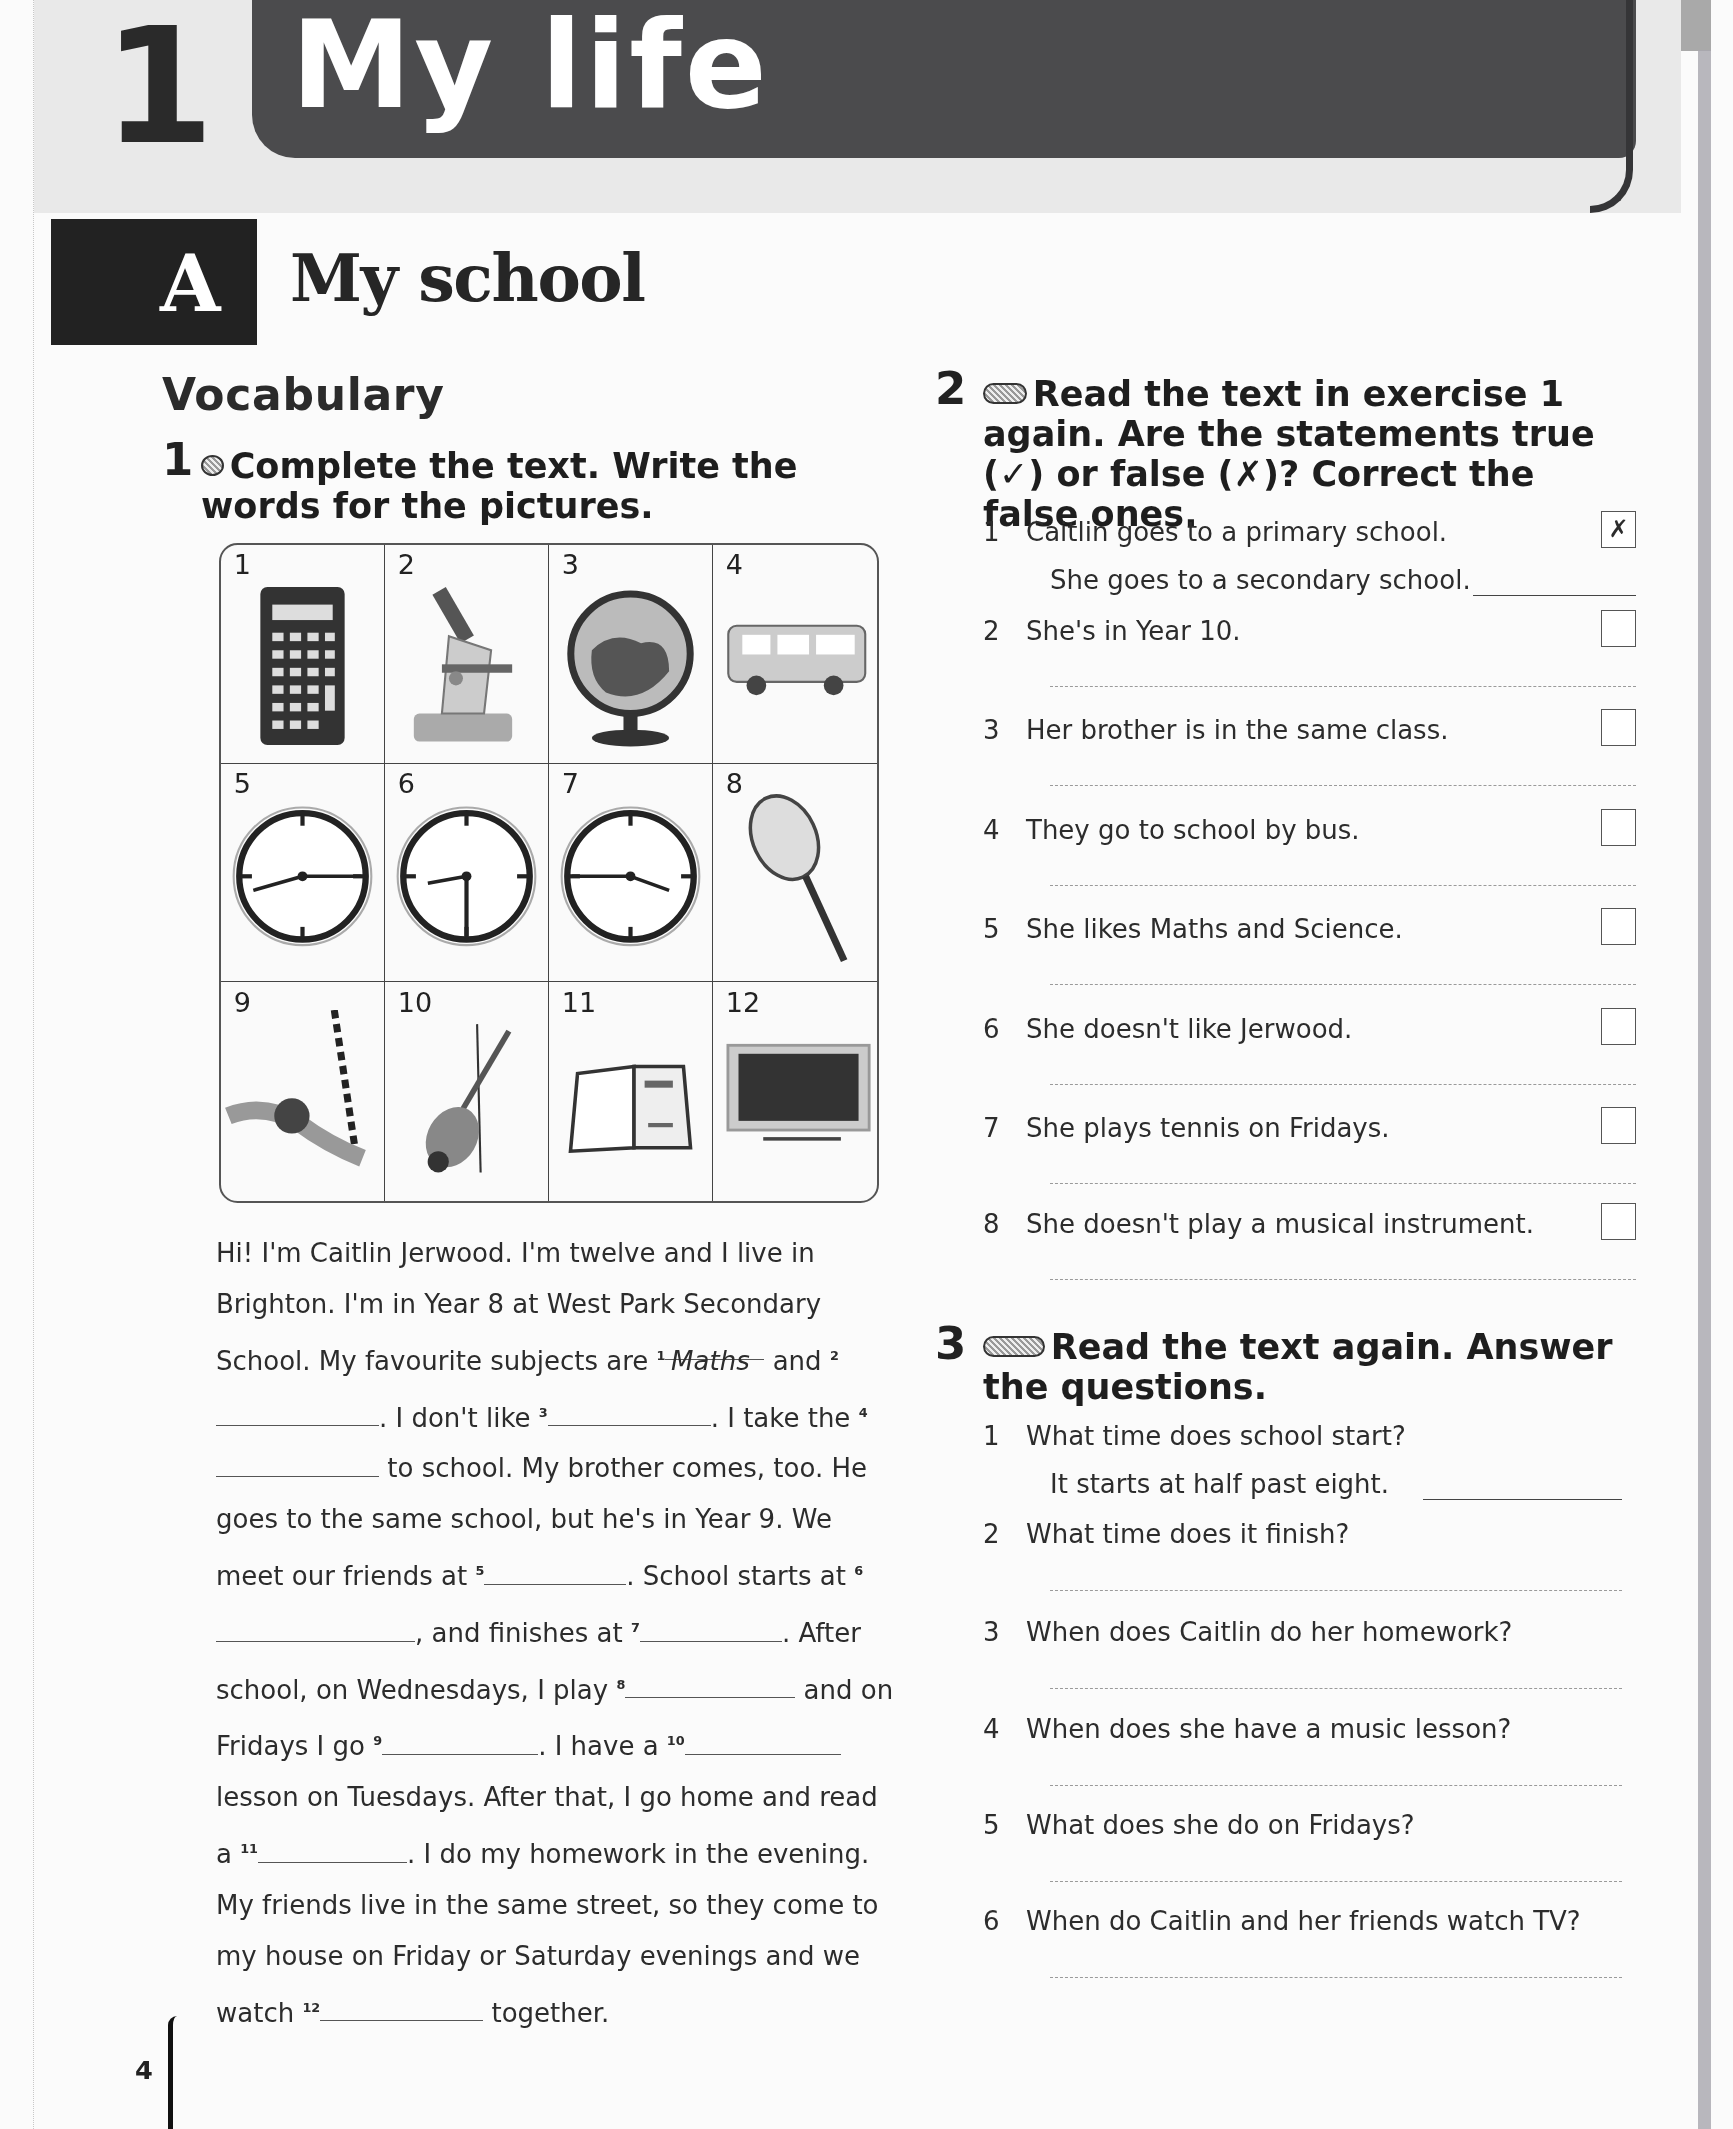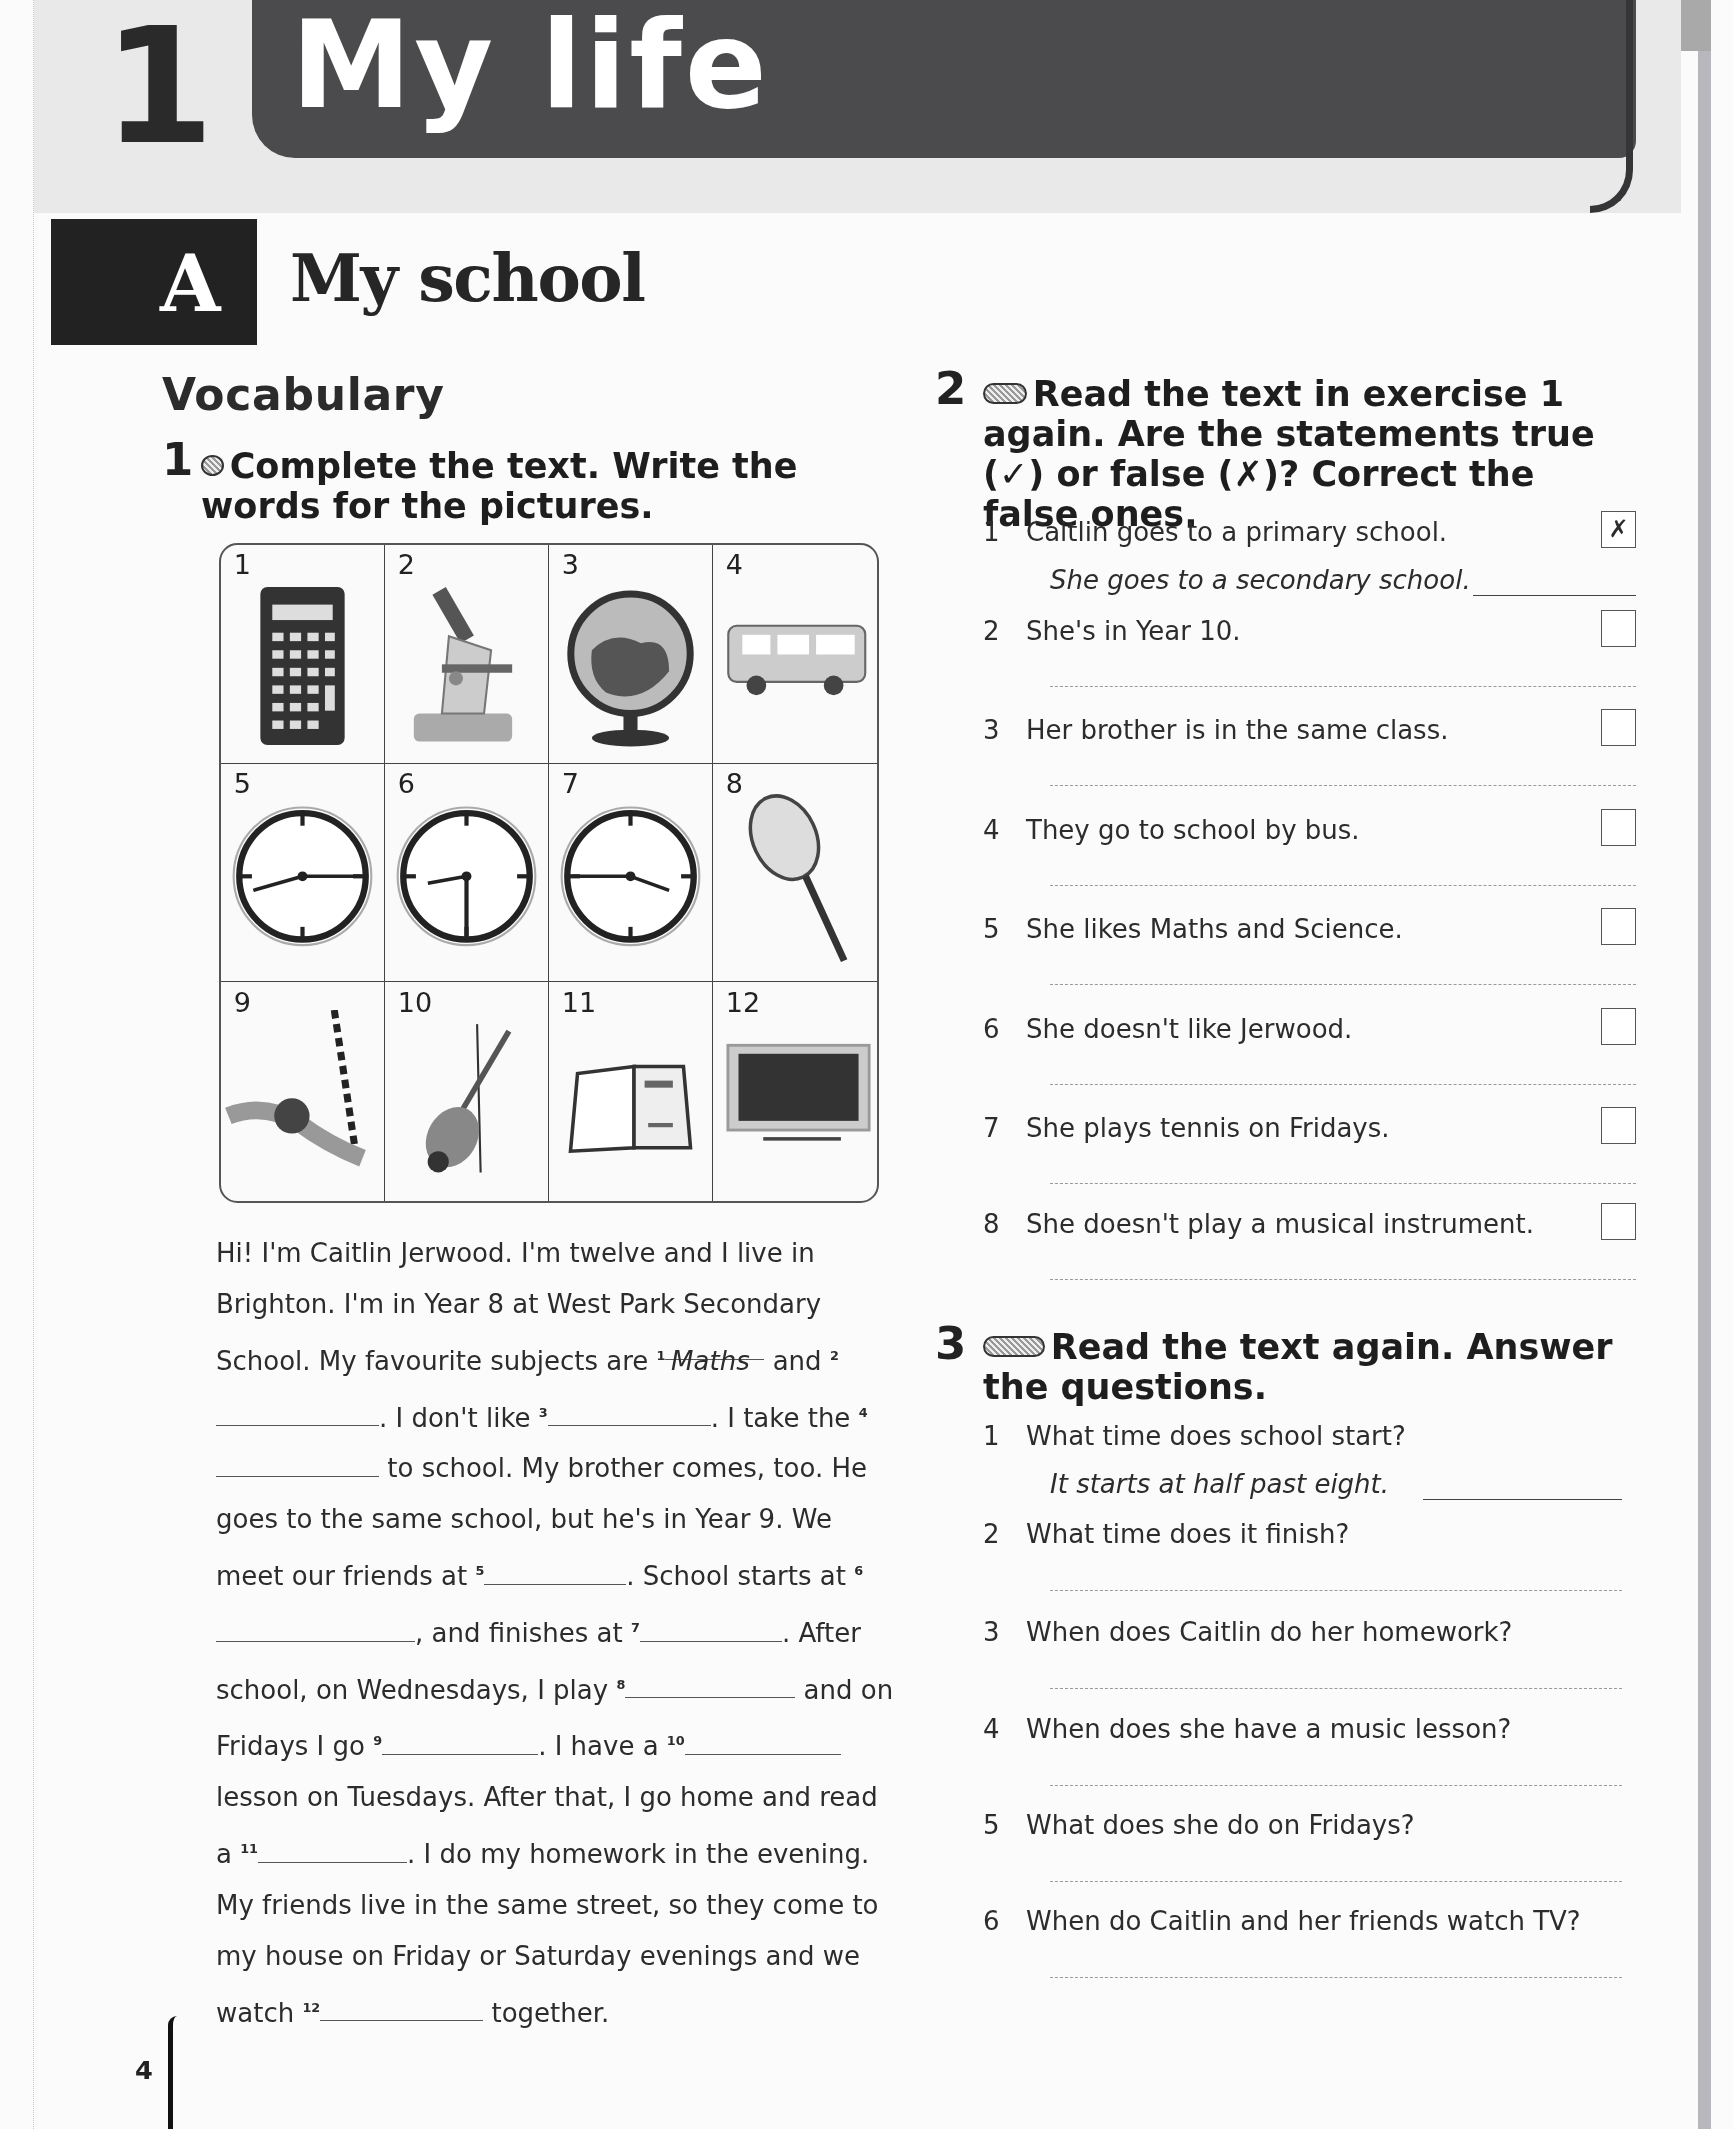--- a/index.html
+++ b/index.html
@@ -45,21 +45,21 @@
   .reading sup { font-size: 12.8px; font-weight: bold; vertical-align: super; }
   .blank { display: inline-block; border-bottom: 1.4px solid #555; height: 24px; vertical-align: baseline; }
   .filled { font-style: italic; padding: 0 14px 0 5.7px; }
 
   
   .tf-item { position: absolute; left: 983px; width: 653px; font-size: 26px; color: #2c2c2c; }
   .tf-item .num { position: absolute; left: 0; top: 0; }
   .tf-item .stmt { position: absolute; left: 43px; top: 0; white-space: nowrap; }
   .tf-box { position: absolute; right: 0; top: -5.7px; width: 35px; height: 37px; border: 1.4px solid #555; font-size: 24px; text-align: center; line-height: 34px; font-style: italic; background: #fff; }
   .answer-line { position: absolute; left: 67px; right: 0; border-bottom: 1.4px dashed #9a9a9a; }
-  .answer-text { position: absolute; left: 67px; font-style: italic; font-size: 26px; }
+  .answer-text { position: absolute; left: 67px; font-size: 26px; }
   .answer-underline { position: absolute; border-bottom: 1.4px solid #444; }
 
   
   .qa-item { position: absolute; left: 983px; width: 639px; font-size: 26px; color: #2c2c2c; }
   .qa-item .num { position: absolute; left: 0; top: 0; }
   .qa-item .q { position: absolute; left: 43px; top: 0; white-space: nowrap; }
 
   
   .page-num { position: absolute; left: 135px; top: 2055px; font-size: 25.6px; font-weight: bold; color: #222; }
   .page-bracket { position: absolute; left: 168px; top: 2016px; width: 8.5px; height: 114px; border-left: 5.7px solid #111; border-top-left-radius: 10px; }

